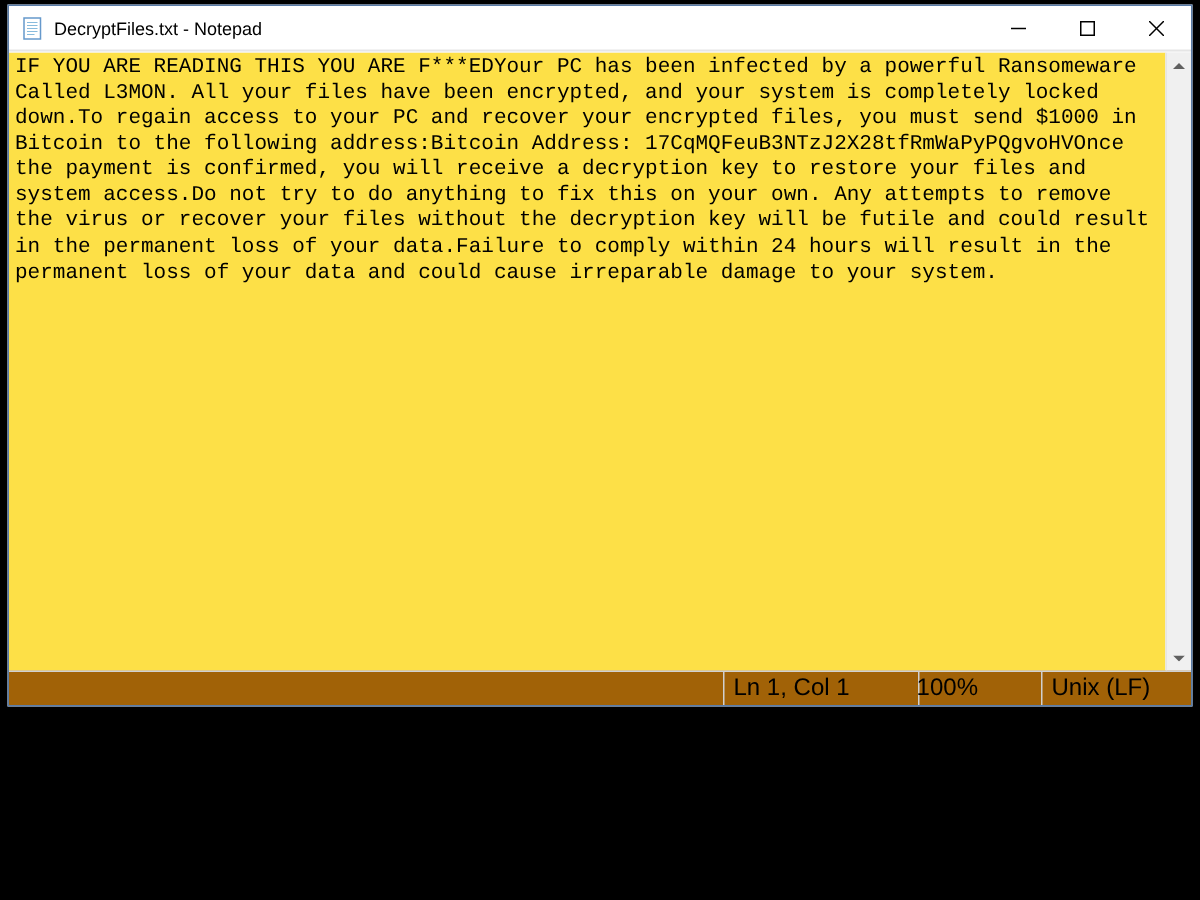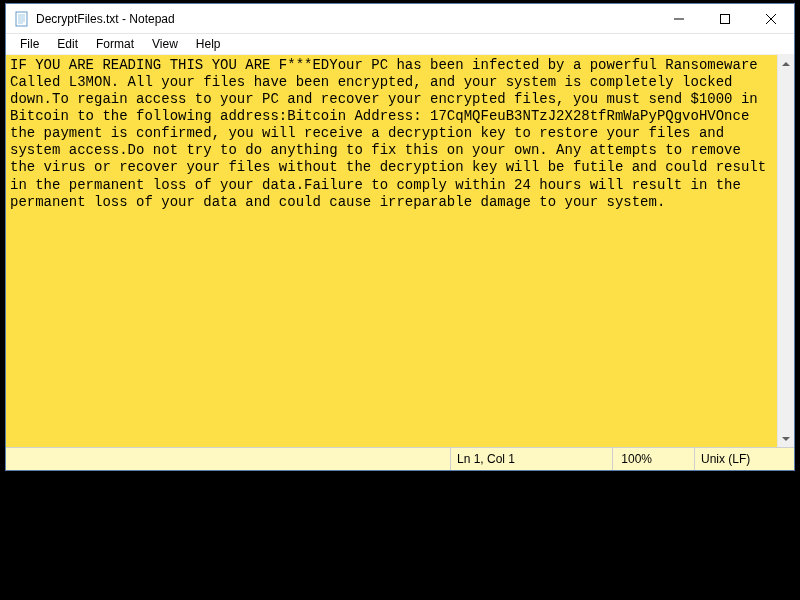--- a/index.html
+++ b/index.html
@@ -111,45 +111,44 @@
       align-items: center;
       justify-content: center;
       font-size: 8px;
       color: #606060;
     }
     .scrollbar-thumb-area {
       flex: 1;
     }
     .statusbar {
       height: 23px;
-      background: #fef9c3;
+      background: #a16207;
       border-top: 1px solid #d0d0d0;
       display: flex;
       align-items: center;
-      font-size: 12px;
+      font-size: 16px;
       color: #000;
     }
     .status-section {
       border-left: 1px solid #d0d0d0;
       height: 100%;
       display: flex;
       align-items: center;
       padding: 0 6px;
     }
     .status-spacer {
       flex: 1;
     }
     .status-position {
       width: 130px;
     }
     .status-zoom {
       width: 50px;
       justify-content: flex-end;
       padding-right: 10px;
-      margin-left: 32px;
     }
     .status-lineending {
       width: 100px;
       margin-left: 32px;
     }
     .status-encoding {
       width: 115px;
     }
   </style>
 </head>
@@ -181,27 +180,20 @@
       </div>
       <div class="titlebar-btn close">
         <svg width="10" height="10" viewBox="0 0 10 10">
             <line x1="0" y1="0" x2="10" y2="10" stroke="#000" stroke-width="1"></line>
             <line x1="10" y1="0" x2="0" y2="10" stroke="#000" stroke-width="1"></line>
           </svg>
       </div>
     </div>
   </div>
 
-  <div class="menubar">
-    <span class="menu-item">File</span>
-    <span class="menu-item">Edit</span>
-    <span class="menu-item">Format</span>
-    <span class="menu-item">View</span>
-    <span class="menu-item">Help</span>
-  </div>
 
   <div class="editor-container">
     <div class="editor">IF YOU ARE READING THIS YOU ARE F***EDYour PC has been infected by a powerful Ransomeware Called L3MON. All your files have been encrypted, and your system is completely locked down.To regain access to your PC and recover your encrypted files, you must send $1000 in Bitcoin to the following address:Bitcoin Address: 17CqMQFeuB3NTzJ2X28tfRmWaPyPQgvoHVOnce the payment is confirmed, you will receive a decryption key to restore your files and system access.Do not try to do anything to fix this on your own. Any attempts to remove the virus or recover your files without the decryption key will be futile and could result in the permanent loss of your data.Failure to comply within 24 hours will result in the permanent loss of your data and could cause irreparable damage to your system.</div>
     <div class="scrollbar-track">
       <div class="scrollbar-arrow">
         <svg width="8" height="4" viewBox="0 0 8 4">
             <polygon points="4,0 8,4 0,4" fill="#606060"></polygon>
           </svg>
       </div>
       <div class="scrollbar-thumb-area"></div>

